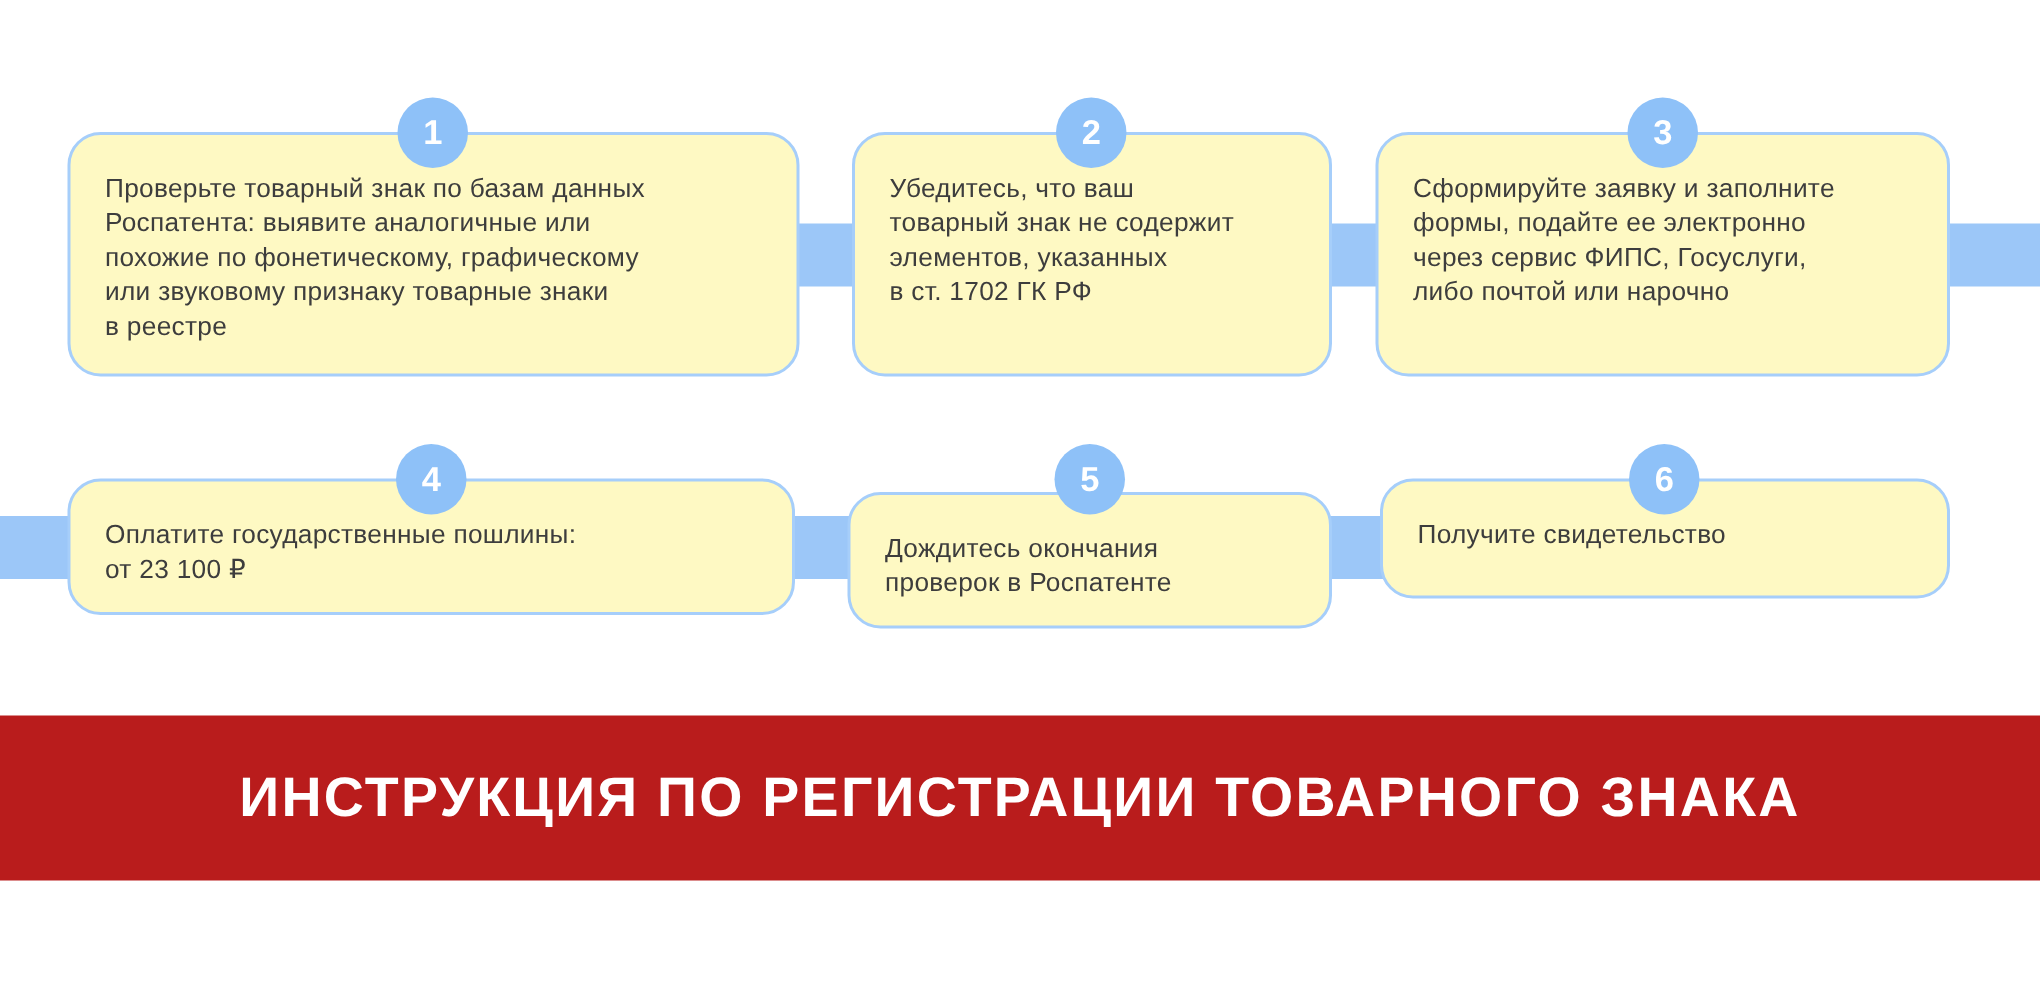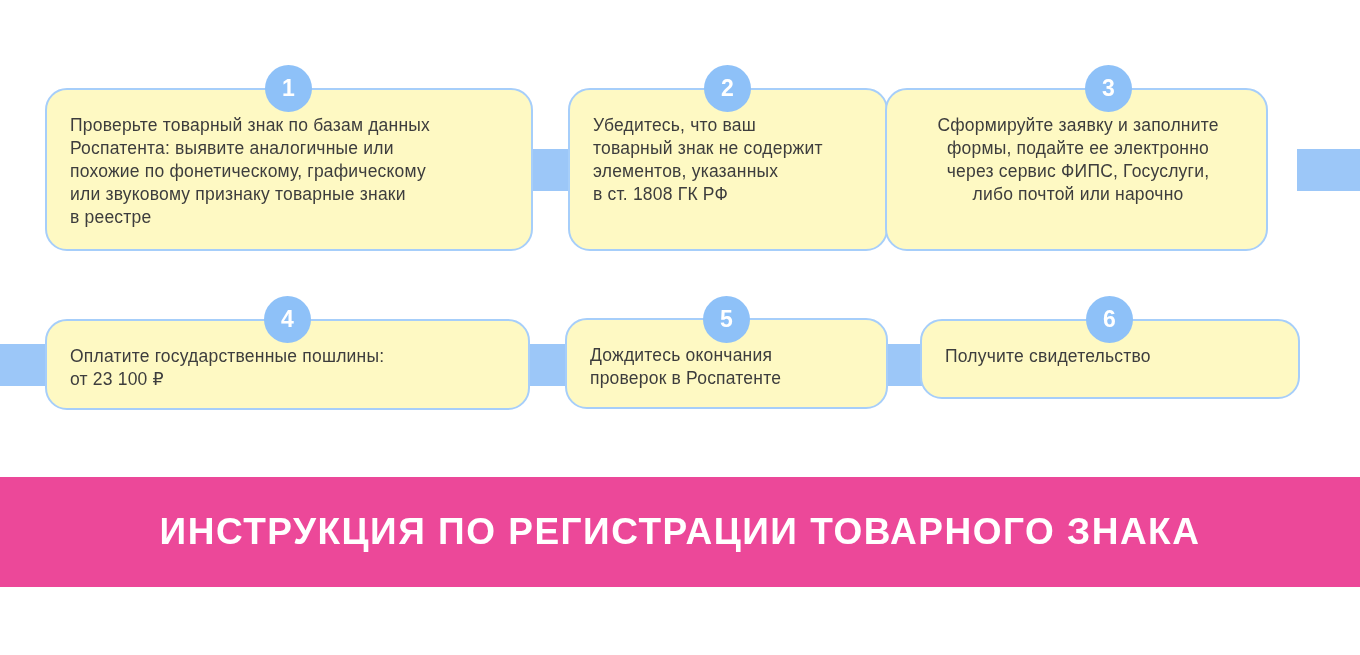--- a/index.html
+++ b/index.html
@@ -27,23 +27,23 @@
     padding: 24px 20px 0 23px;
     font-size: 17.5px;
     line-height: 23px;
     color: #3d3d3d;
     white-space: pre-line;
     letter-spacing: 0.2px;
   }
 
   .card1 { left: 45px;  top: 88px;  width: 488px; height: 163px; }
   .card2 { left: 568px; top: 88px;  width: 320px; height: 163px; }
-  .card3 { left: 885px; top: 88px;  width: 383px; height: 163px; text-align: center; }
+  .card3 { left: 917px; top: 88px;  width: 383px; height: 163px; }
   .card4 { left: 45px;  top: 319px; width: 485px; height: 91px; }
-  .card5 { left: 565px; top: 318px; width: 323px; height: 91px; }
+  .card5 { left: 565px; top: 328px; width: 323px; height: 91px; }
   .card6 { left: 920px; top: 319px; width: 380px; height: 80px; }
   .card4 .card-text, .card5 .card-text, .card6 .card-text { }
 
   
   .badge {
     position: absolute;
     width: 47px;
     height: 47px;
     border-radius: 50%;
     background: #8ec1f8;
@@ -76,21 +76,21 @@
   .conn-4-5 { left: 527px;  top: 344px; width: 41px; }
   .conn-5-6 { left: 885px;  top: 344px; width: 38px; }
 
   
   .banner {
     position: absolute;
     left: 0;
     top: 477px;
     width: 1360px;
     height: 110px;
-    background: #ec4899;
+    background: #b91c1c;
     display: flex;
     align-items: center;
     justify-content: center;
     z-index: 2;
   }
   .banner-title {
     color: #ffffff;
     font-size: 37px;
     font-weight: 800;
     letter-spacing: 1.5px;
@@ -113,21 +113,21 @@
     <span class="card-text">Проверьте товарный знак по базам данных
 Роспатента: выявите аналогичные или
 похожие по фонетическому, графическому
 или звуковому признаку товарные знаки
 в реестре</span>
   </div>
   <div class="card card2">
     <span class="card-text">Убедитесь, что ваш
 товарный знак не содержит
 элементов, указанных
-в ст. 1808 ГК РФ</span>
+в ст. 1702 ГК РФ</span>
   </div>
   <div class="card card3">
     <span class="card-text">Сформируйте заявку и заполните
 формы, подайте ее электронно
 через сервис ФИПС, Госуслуги,
 либо почтой или нарочно</span>
   </div>
   <div class="card card4">
     <span class="card-text">Оплатите государственные пошлины:
 от 23 100 ₽</span>

